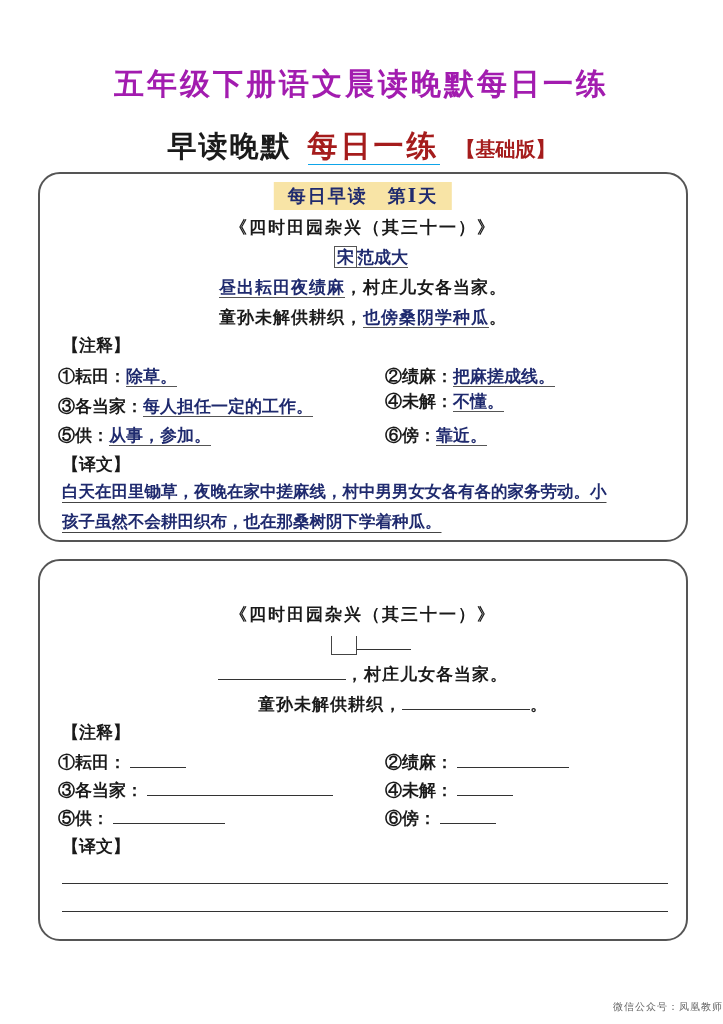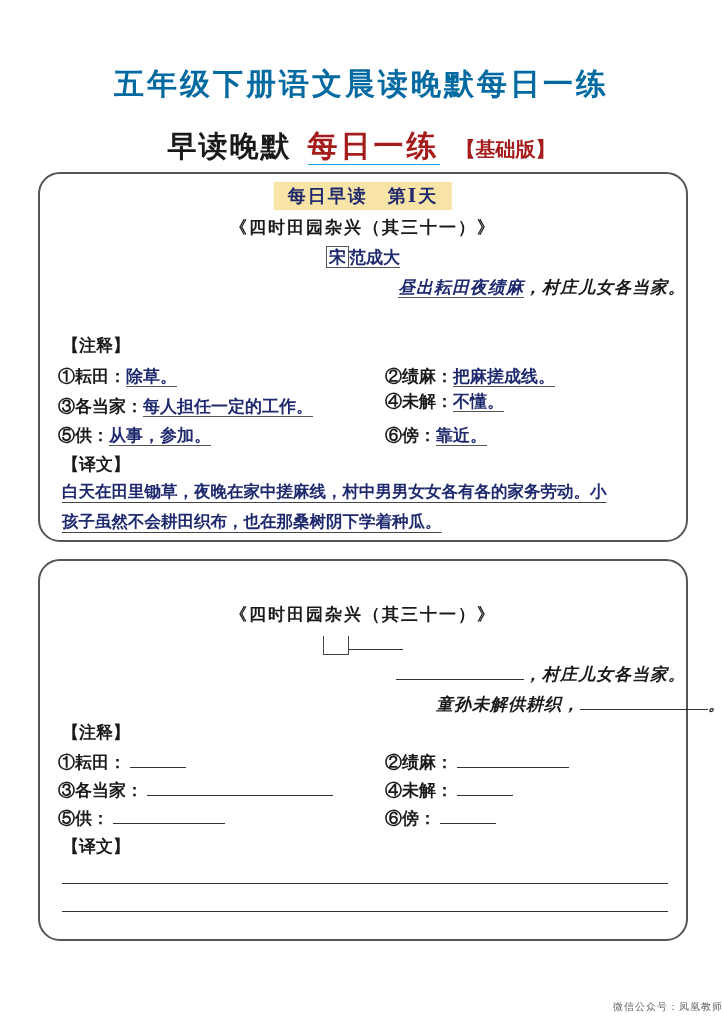--- a/index.html
+++ b/index.html
@@ -1,35 +1,35 @@
 <!DOCTYPE html>
 <html><head>
 <meta charset="utf-8">
 <style>
   html,body{margin:0;padding:0;background:#ffffff;}
   body{width:723px;height:1024px;position:relative;overflow:hidden;
        font-family:"DejaVu Serif","Liberation Serif",serif;color:#1a1a1a;}
   .abs{position:absolute;}
-  .main-title{left:0;top:64px;width:723px;text-align:center;font-size:30px;font-weight:bold;letter-spacing:3px;color:#0369a1;}
+  .main-title{left:0;top:64px;width:723px;text-align:center;font-size:30px;font-weight:bold;letter-spacing:3px;color:#a21caf;}
   .sub-title{left:0;top:126px;width:723px;text-align:center;font-weight:bold;white-space:nowrap;}
   .sub-title .st-left{font-size:29px;color:#1a1a1a;letter-spacing:2px;}
   .sub-title .st-red{font-size:30px;color:#a51c1c;letter-spacing:3px;border-bottom:1px solid #0ea5e9;padding-bottom:1px;margin-left:16px;}
   .sub-title .st-badge{font-size:20px;color:#a51c1c;margin-left:16px;}
   .card{left:38px;width:650px;border:2px solid #555;border-radius:22px;background:#fff;box-sizing:border-box;}
   .card1{top:172px;height:370px;}
   .card2{top:559px;height:382px;}
   .day-badge{left:50%;transform:translateX(-50%);top:8px;padding:2px 14px;font-size:18px;font-weight:bold;color:#1f2a6e;letter-spacing:2px;white-space:nowrap;}
   .badge-yellow{background:#f8e4a6;}
   .badge-peach{background:#f4d9bd;}
   .poem-title{left:0;width:100%;text-align:center;font-size:17px;font-weight:bold;letter-spacing:2px;}
-  .author{left:0;width:100%;text-align:center;font-size:17px;font-weight:bold;}
+  .author{left:0;width:100%;text-align:center;font-size:17px;font-weight:bold;padding-left:8px;}
   .blue{color:#1f2a6e;}
   .ul{text-decoration:underline;text-decoration-color:#555;text-underline-offset:4px;}
   .box-dyn{border:1px solid #555;padding:0 2px;}
-  .verse{left:0;width:100%;text-align:right;font-size:17px;font-weight:bold;letter-spacing:1px;white-space:nowrap;font-style:italic;}
+  .verse{left:0;width:100%;text-align:center;font-size:17px;font-weight:bold;letter-spacing:1px;white-space:nowrap;}
   .section-label{left:22px;font-size:17px;font-weight:bold;}
   .note{font-size:17px;font-weight:bold;white-space:nowrap;}
   .note .term{color:#1a1a1a;}
   .note .ans{color:#1f2a6e;text-decoration:underline;text-underline-offset:4px;text-decoration-color:#555;}
   .blank{display:inline-block;border-bottom:1.5px solid #333;height:16px;vertical-align:baseline;}
   .trans{left:22px;width:612px;font-size:16.5px;font-weight:bold;line-height:30px;color:#1f2a6e;}
   .trans span{text-decoration:underline;text-underline-offset:5px;text-decoration-color:#444;}
   .write-line{left:22px;width:606px;border-bottom:1.5px solid #333;height:0;}
   .footer{right:0;top:1000px;font-size:10px;color:#666;letter-spacing:1px;}
   .author-bracket-empty{display:inline-block;width:24px;height:18px;border:1.5px solid #444;border-top:none;vertical-align:middle;position:relative;}
@@ -44,20 +44,23 @@
 </div>
 
 <div class="abs card card1">
   <div class="abs day-badge badge-yellow">每日早读　第Ⅰ天</div>
   <div class="abs poem-title" style="top:42px;">《四时田园杂兴（其三十一）》</div>
   <div class="abs author blue" style="top:72px;">
     <span class="box-dyn">宋</span><span class="ul">范成大</span>
   </div>
   <div class="abs verse" style="top:102px;">
     <span class="blue ul">昼出耘田夜绩麻</span><span>，村庄儿女各当家。</span>
+  </div>
+  <div class="abs verse" style="top:132px;">
+    <span>童孙未解供耕织，</span><span class="blue ul">也傍桑阴学种瓜</span><span>。</span>
   </div>
   <div class="abs section-label" style="top:160px;">【注释】</div>
 
   <div class="abs note" style="left:18px;top:191px;"><span class="term">①耘田：</span><span class="ans">除草。</span></div>
   <div class="abs note" style="left:345px;top:191px;"><span class="term">②绩麻：</span><span class="ans">把麻搓成线。</span></div>
   <div class="abs note" style="left:18px;top:221px;"><span class="term">③各当家：</span><span class="ans">每人担任一定的工作。</span></div>
   <div class="abs note" style="left:345px;top:216px;"><span class="term">④未解：</span><span class="ans">不懂。</span></div>
   <div class="abs note" style="left:18px;top:250px;"><span class="term">⑤供：</span><span class="ans">从事，参加。</span></div>
   <div class="abs note" style="left:345px;top:250px;"><span class="term">⑥傍：</span><span class="ans">靠近。</span></div>
 

